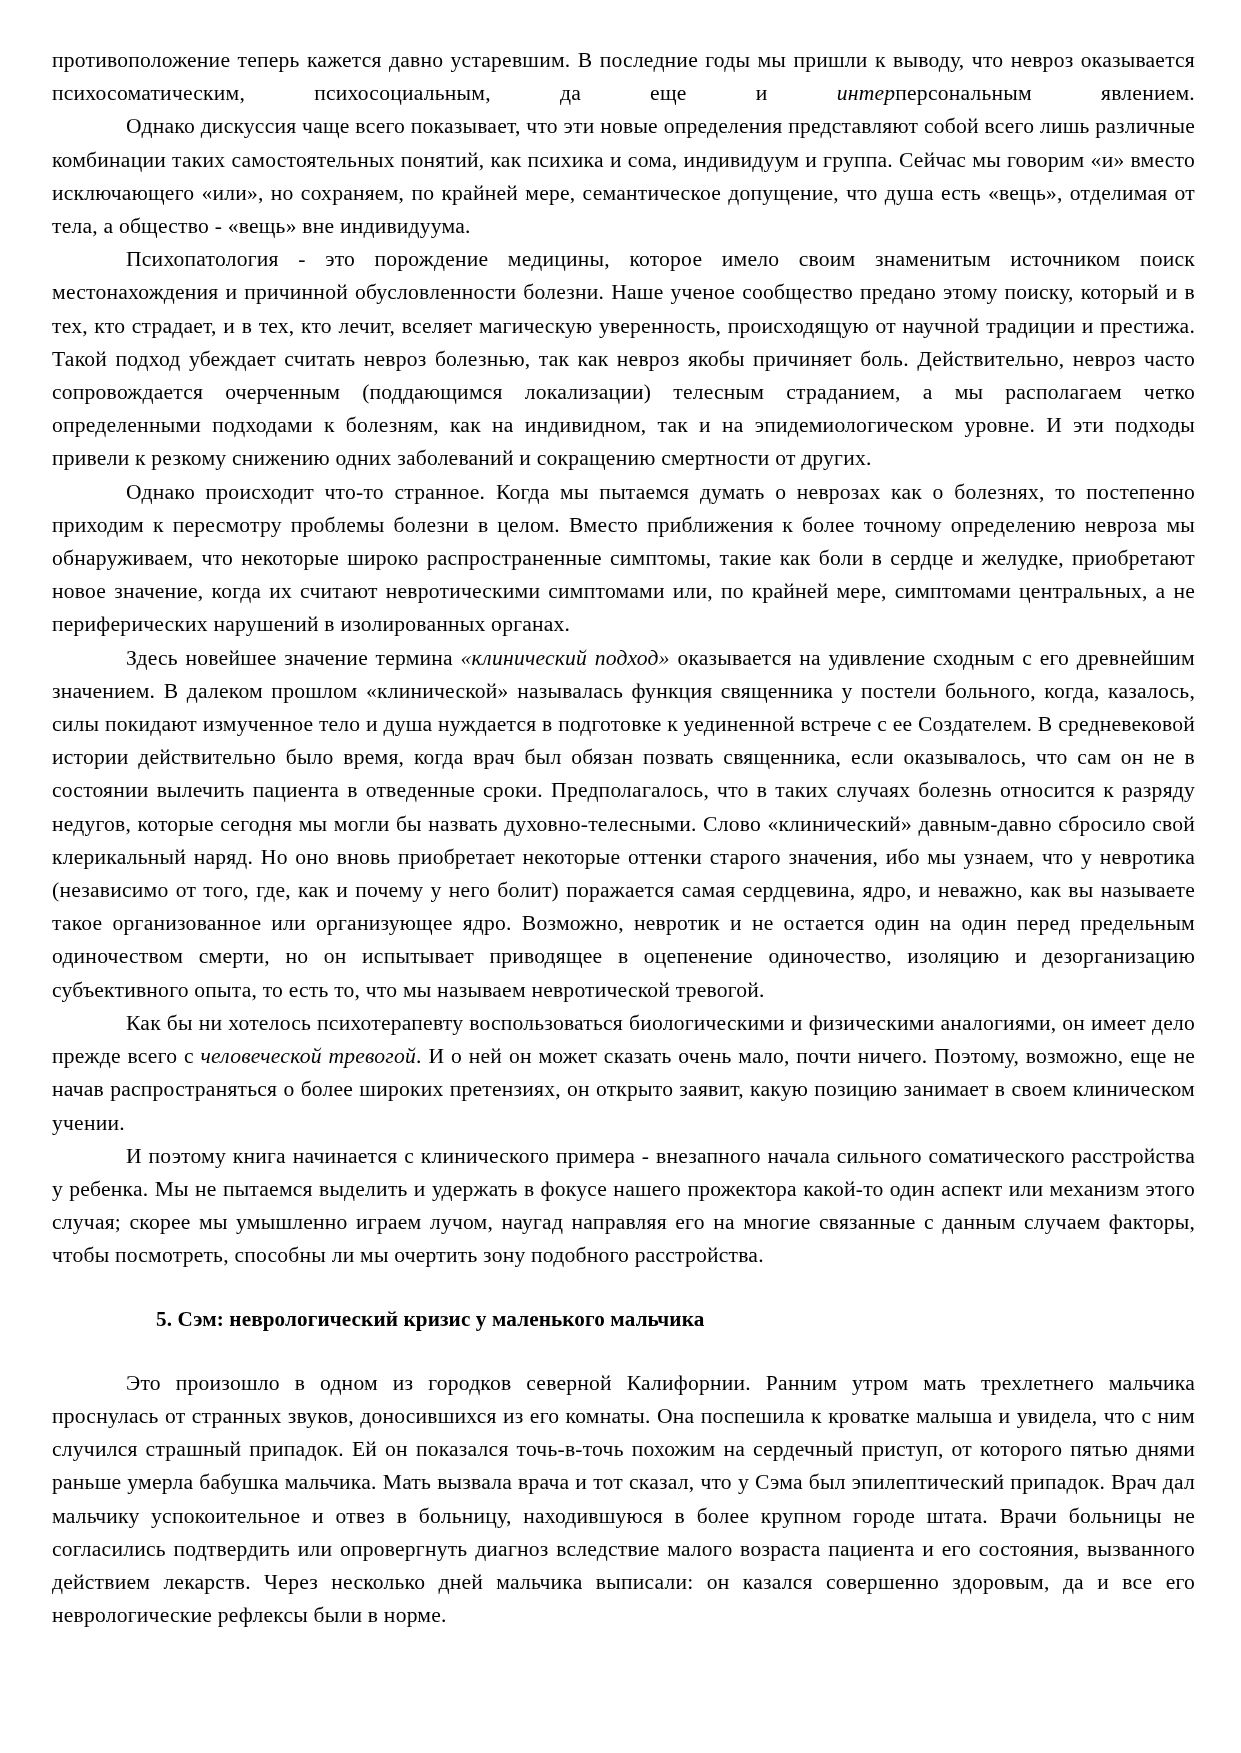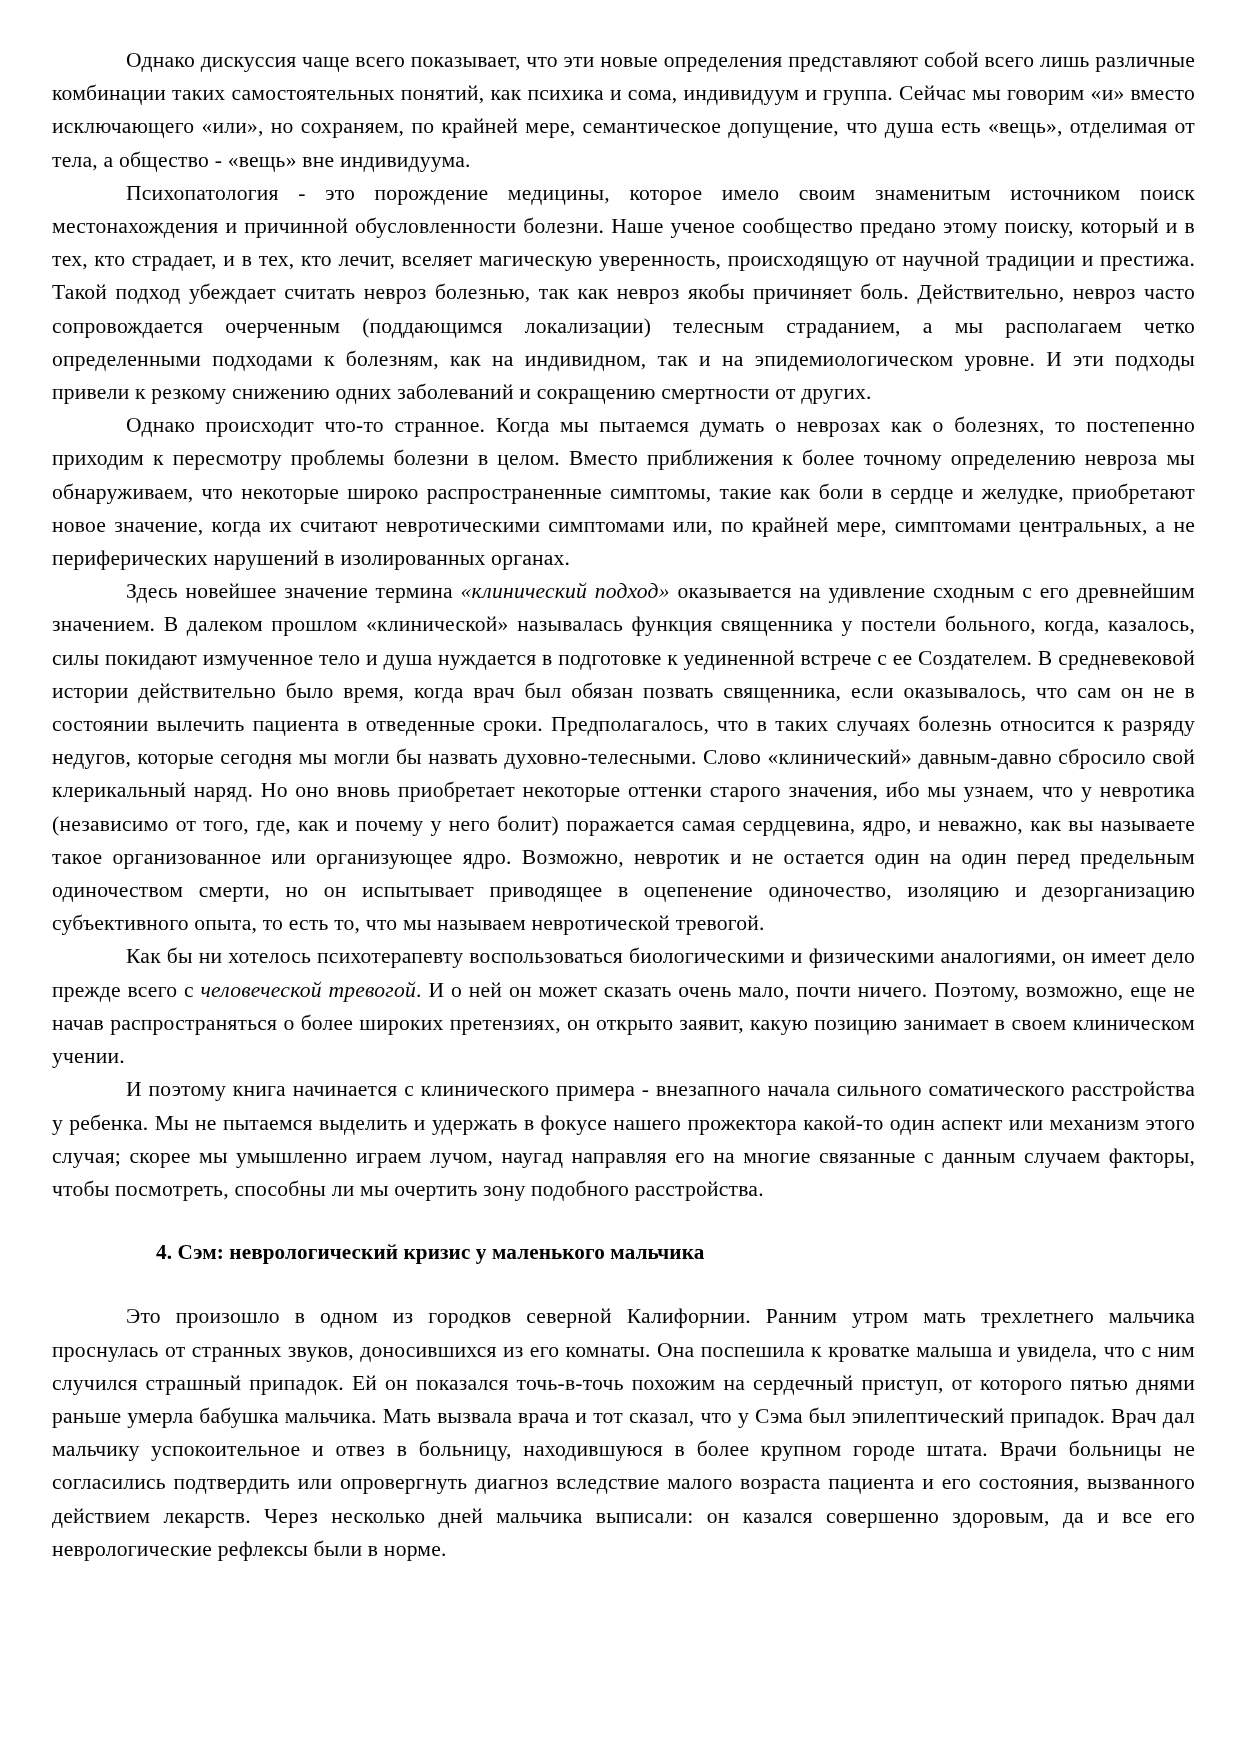--- a/index.html
+++ b/index.html
@@ -55,36 +55,37 @@
   }
   .spacer-before-heading { height: 30px; }
   .spacer-after-heading { height: 31px; }
 </style>
 </head>
 <body>
 
 <div class="page">
   <div class="body-text">
 
+    <p class="para cont lastjust"><span>противоположение теперь кажется давно устаревшим. В последние годы мы пришли к выводу, что невроз оказывается психосоматическим, психосоциальным, да еще и </span><em class="it">интер</em><span>персональным явлением.</span></p>
 
     <p class="para">Однако дискуссия чаще всего показывает, что эти новые определения представляют собой всего лишь различные комбинации таких самостоятельных понятий, как психика и сома, индивидуум и группа. Сейчас мы говорим «и» вместо исключающего «или», но сохраняем, по крайней мере, семантическое допущение, что душа есть «вещь», отделимая от тела, а общество - «вещь» вне индивидуума.</p>
 
     <p class="para">Психопатология - это порождение медицины, которое имело своим знаменитым источником поиск местонахождения и причинной обусловленности болезни. Наше ученое сообщество предано этому поиску, который и в тех, кто страдает, и в тех, кто лечит, вселяет магическую уверенность, происходящую от научной традиции и престижа. Такой подход убеждает считать невроз болезнью, так как невроз якобы причиняет боль. Действительно, невроз часто сопровождается очерченным (поддающимся локализации) телесным страданием, а мы располагаем четко определенными подходами к болезням, как на индивидном, так и на эпидемиологическом уровне. И эти подходы привели к резкому снижению одних заболеваний и сокращению смертности от других.</p>
 
     <p class="para">Однако происходит что-то странное. Когда мы пытаемся думать о неврозах как о болезнях, то постепенно приходим к пересмотру проблемы болезни в целом. Вместо приближения к более точному определению невроза мы обнаруживаем, что некоторые широко распространенные симптомы, такие как боли в сердце и желудке, приобретают новое значение, когда их считают невротическими симптомами или, по крайней мере, симптомами центральных, а не периферических нарушений в изолированных органах.</p>
 
     <p class="para"><span>Здесь новейшее значение термина </span><em class="it">«клинический подход»</em><span> оказывается на удивление сходным с его древнейшим значением. В далеком прошлом «клинической» называлась функция священника у постели больного, когда, казалось, силы покидают измученное тело и душа нуждается в подготовке к уединенной встрече с ее Создателем. В средневековой истории действительно было время, когда врач был обязан позвать священника, если оказывалось, что сам он не в состоянии вылечить пациента в отведенные сроки. Предполагалось, что в таких случаях болезнь относится к разряду недугов, которые сегодня мы могли бы назвать духовно-телесными. Слово «клинический» давным-давно сбросило свой клерикальный наряд. Но оно вновь приобретает некоторые оттенки старого значения, ибо мы узнаем, что у невротика (независимо от того, где, как и почему у него болит) поражается самая сердцевина, ядро, и неважно, как вы называете такое организованное или организующее ядро. Возможно, невротик и не остается один на один перед предельным одиночеством смерти, но он испытывает приводящее в оцепенение одиночество, изоляцию и дезорганизацию субъективного опыта, то есть то, что мы называем невротической тревогой.</span></p>
 
     <p class="para"><span>Как бы ни хотелось психотерапевту воспользоваться биологическими и физическими аналогиями, он имеет дело прежде всего с </span><em class="it">человеческой тревогой</em><span>. И о ней он может сказать очень мало, почти ничего. Поэтому, возможно, еще не начав распространяться о более широких претензиях, он открыто заявит, какую позицию занимает в своем клиническом учении.</span></p>
 
     <p class="para">И поэтому книга начинается с клинического примера - внезапного начала сильного соматического расстройства у ребенка. Мы не пытаемся выделить и удержать в фокусе нашего прожектора какой-то один аспект или механизм этого случая; скорее мы умышленно играем лучом, наугад направляя его на многие связанные с данным случаем факторы, чтобы посмотреть, способны ли мы очертить зону подобного расстройства.</p>
 
     <div class="spacer-before-heading"></div>
 
-    <h2 class="section-heading">4. Сэм: неврологический кризис у маленького мальчика</h2>
+    <h2 class="section-heading">5. Сэм: неврологический кризис у маленького мальчика</h2>
 
     <div class="spacer-after-heading"></div>
 
     <p class="para">Это произошло в одном из городков северной Калифорнии. Ранним утром мать трехлетнего мальчика проснулась от странных звуков, доносившихся из его комнаты. Она поспешила к кроватке малыша и увидела, что с ним случился страшный припадок. Ей он показался точь-в-точь похожим на сердечный приступ, от которого пятью днями раньше умерла бабушка мальчика. Мать вызвала врача и тот сказал, что у Сэма был эпилептический припадок. Врач дал мальчику успокоительное и отвез в больницу, находившуюся в более крупном городе штата. Врачи больницы не согласились подтвердить или опровергнуть диагноз вследствие малого возраста пациента и его состояния, вызванного действием лекарств. Через несколько дней мальчика выписали: он казался совершенно здоровым, да и все его неврологические рефлексы были в норме.</p>
 
 
   </div>
 </div>
 
 </body></html>

